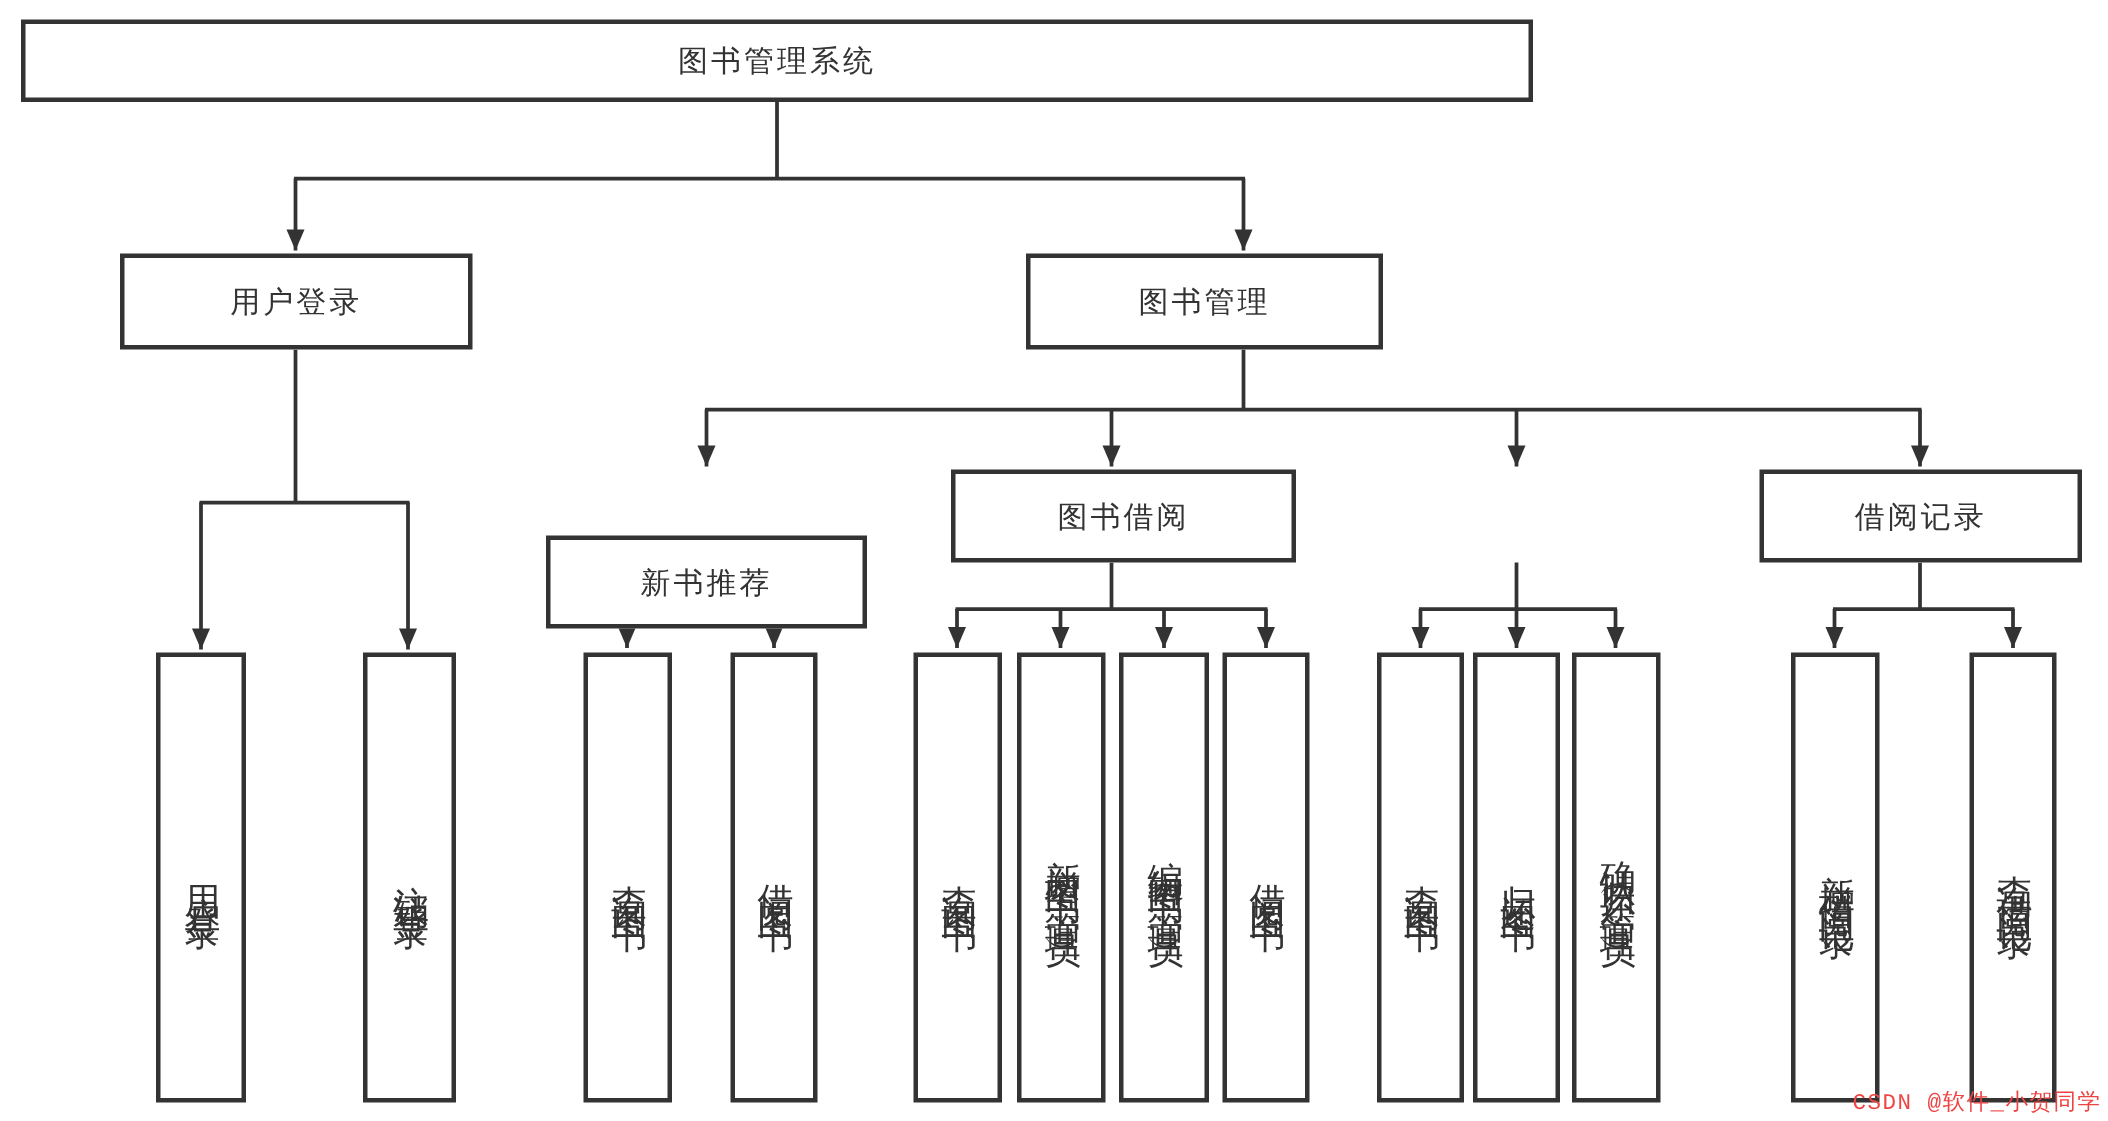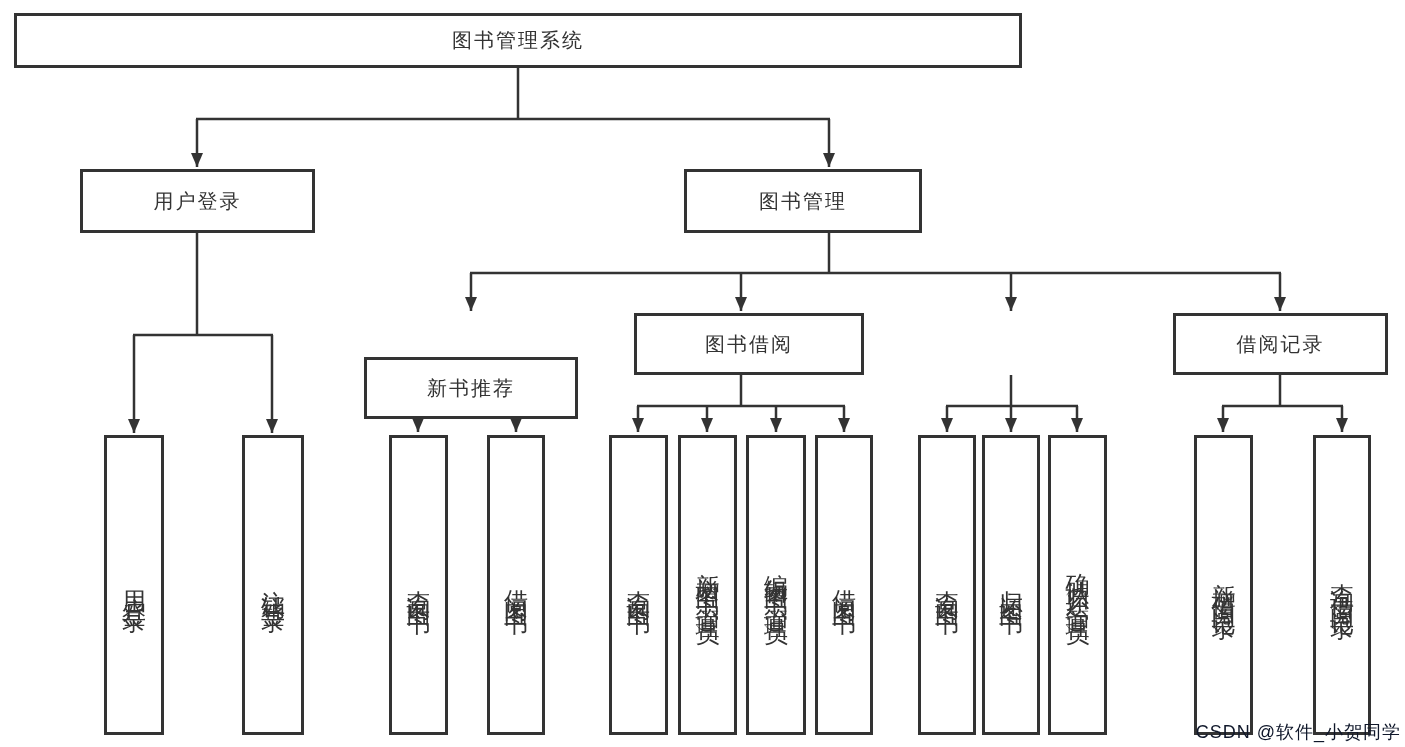--- a/index.html
+++ b/index.html
@@ -36,25 +36,26 @@
     text-orientation: mixed;
     font-size: 24px;
     letter-spacing: 7px;
     line-height: 1;
     white-space: normal;
   }
   #watermark {
     position: absolute;
     right: 4px;
     bottom: 3px;
-    font-size: 18px;
+    font-size: 15px;
     letter-spacing: 1px;
-    color: #0f172a;
+    color: #ef4444;
     z-index: 5;
     pointer-events: none;
+    font-family: Liberation Mono, monospace;
   }
 </style>
 </head>
 <body>
 
 <div id="canvas">
 
   <svg id="wires" viewBox="0 0 1405 747" xmlns="http://www.w3.org/2000/svg">
     <defs>
       <marker id="arw" viewBox="0 0 16 14" refX="15" refY="7" markerWidth="16" markerHeight="14" orient="auto" markerUnits="userSpaceOnUse">

